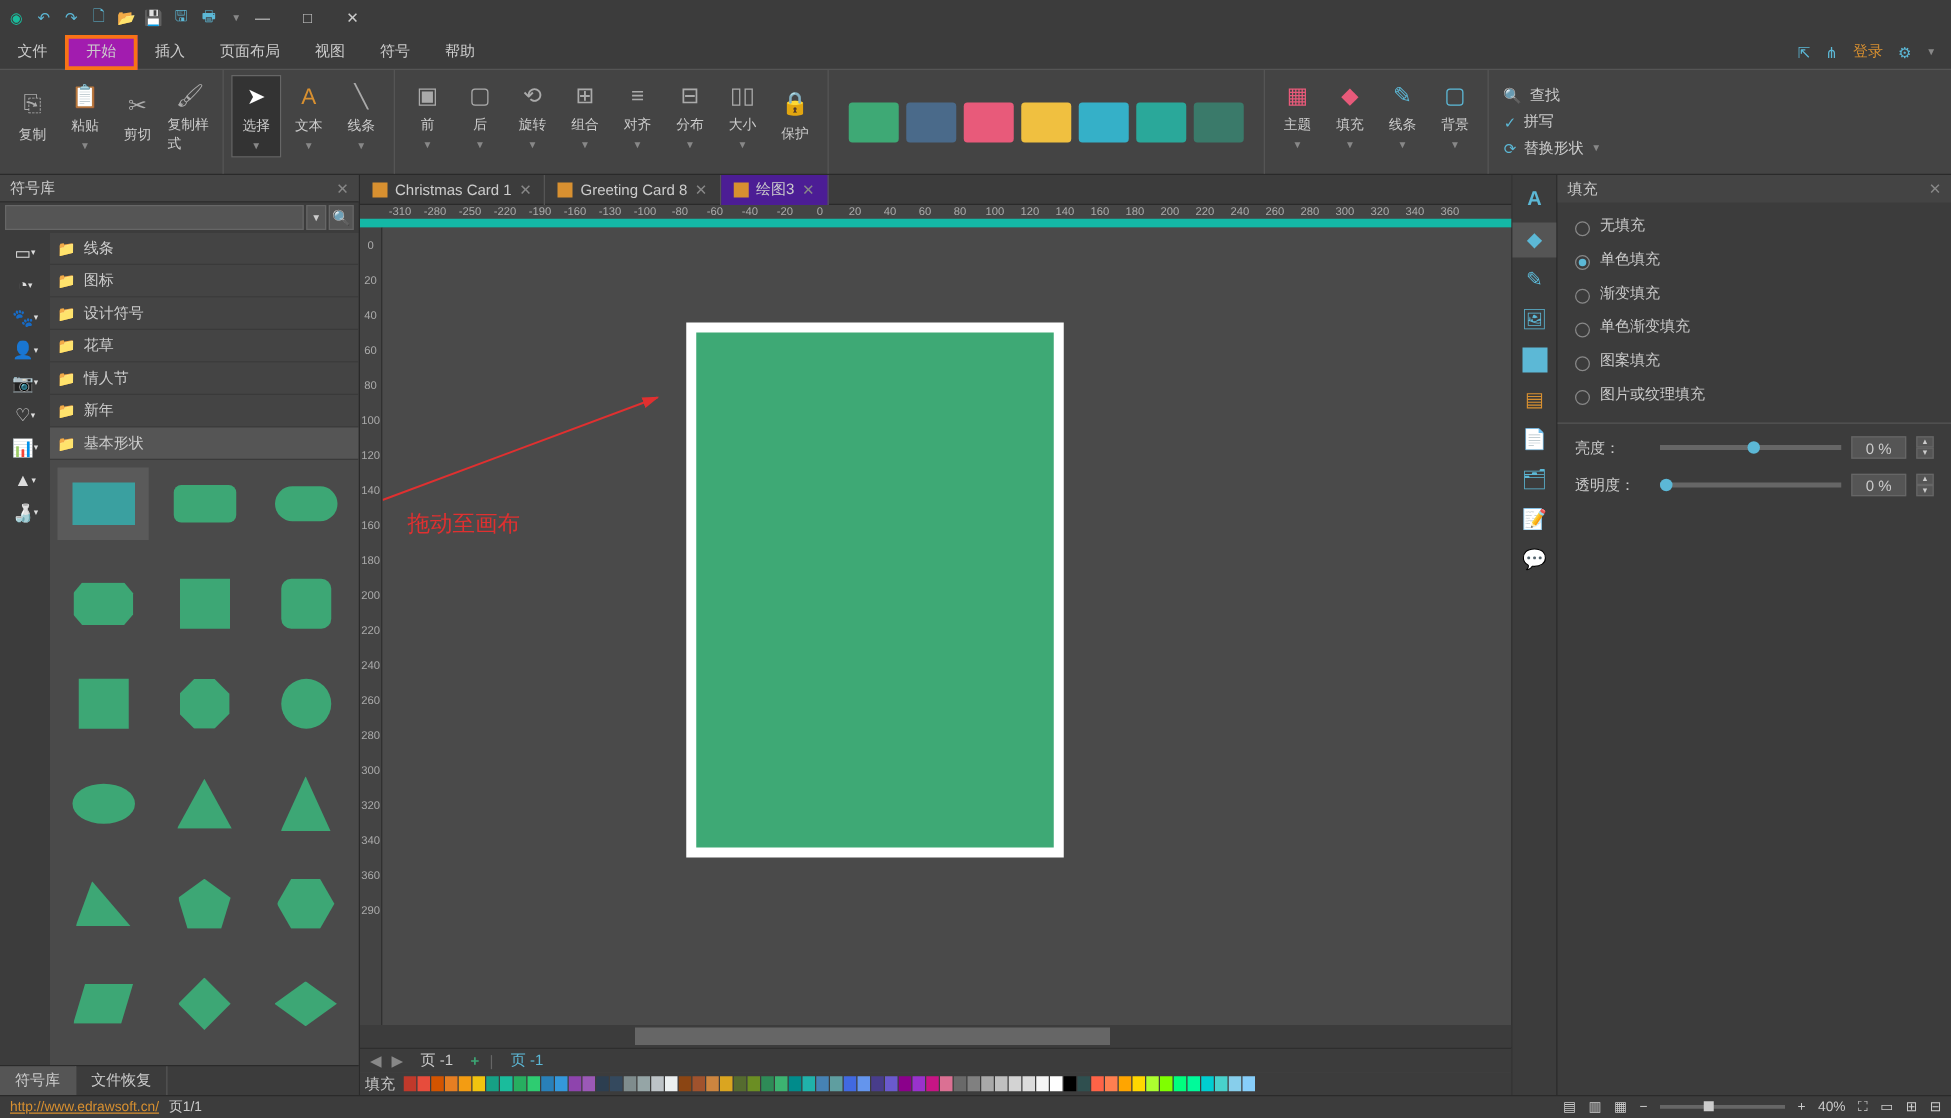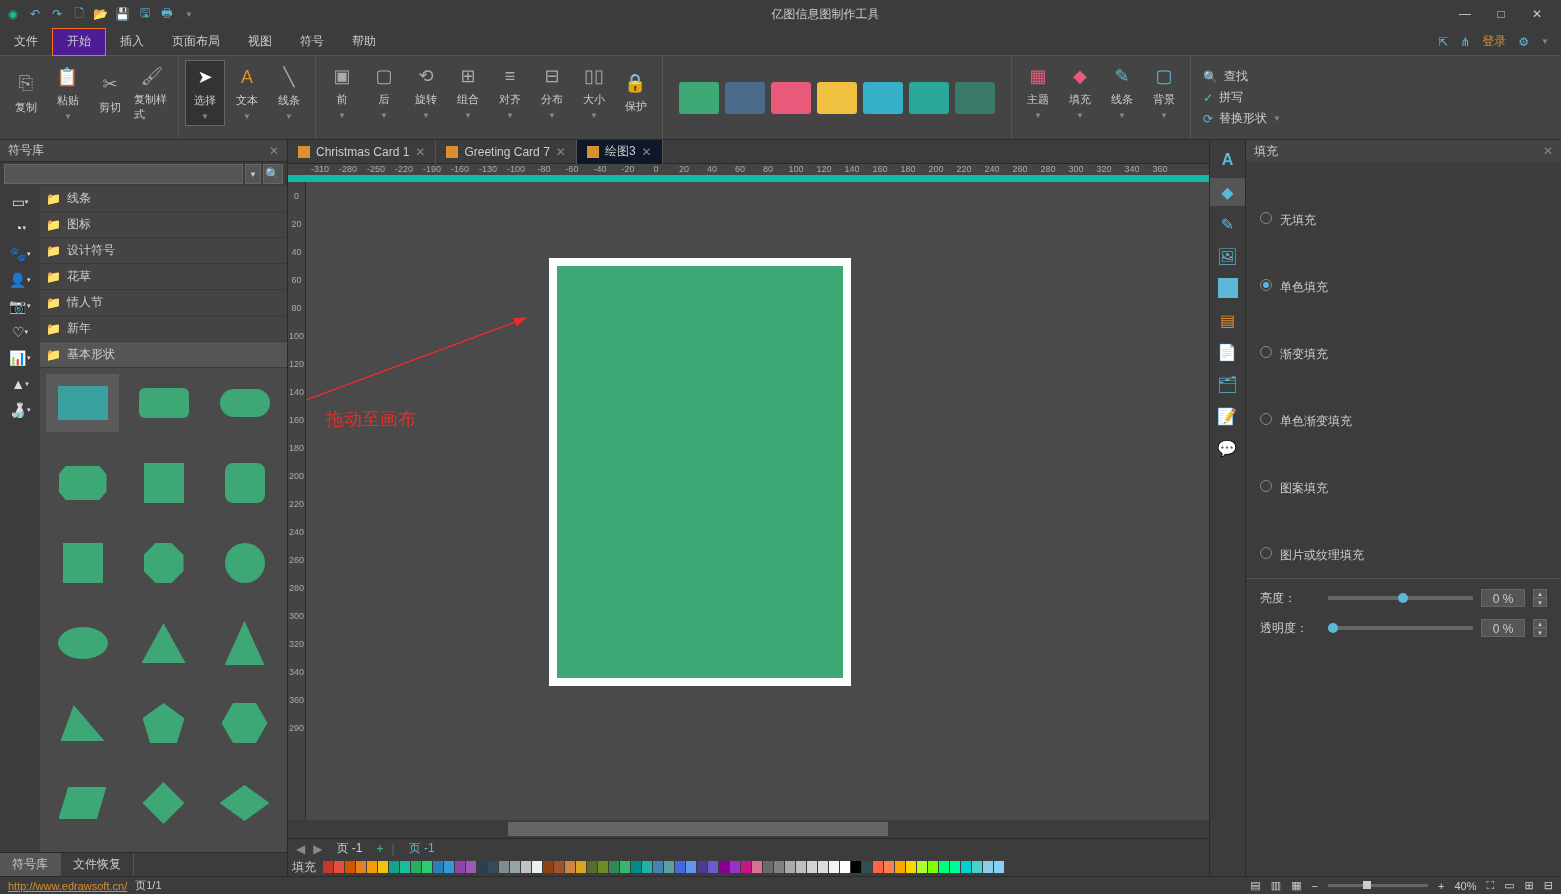--- a/index.html
+++ b/index.html
@@ -9,21 +9,21 @@
 .titlebar { height: 28px; background: #3c3c3c; display: flex; align-items: center; padding: 0 4px; }
 .titlebar-left { display: flex; gap: 4px; align-items: center; }
 .titlebar .icon-btn { width: 18px; height: 18px; display: flex; align-items: center; justify-content: center; color: #5cb8d6; cursor: pointer; }
 .titlebar-center { flex: 1; text-align: center; color: #ccc; }
 .window-controls { display: flex; gap: 12px; margin-right: 8px; }
 .window-controls span { width: 24px; text-align: center; cursor: pointer; color: #ccc; }
 
 
 .menubar { height: 28px; background: #3c3c3c; display: flex; align-items: center; border-bottom: 1px solid #555; }
 .menubar .menu-item { padding: 0 14px; height: 28px; display: flex; align-items: center; cursor: pointer; }
-.menubar .menu-item.active { background: #4c1d95; border: 1px solid #f97316; }
+.menubar .menu-item.active { background: #a21caf; border: 3px solid #f97316; }
 .menubar-right { margin-left: auto; display: flex; gap: 12px; padding-right: 12px; align-items: center; }
 .menubar-right .login { color: #d89030; }
 .menubar-right span { cursor: pointer; color: #5cb8d6; }
 
 
 .ribbon { height: 84px; background: #444; display: flex; border-bottom: 1px solid #2a2a2a; }
 .ribbon-group { display: flex; flex-direction: column; align-items: center; padding: 4px 6px; border-right: 1px solid #555; }
 .ribbon-row { display: flex; gap: 2px; }
 .ribbon-big { width: 40px; display: flex; flex-direction: column; align-items: center; justify-content: center; padding: 4px 2px; cursor: pointer; gap: 4px; }
 .ribbon-big.active { background: #333; border: 1px solid #666; }
@@ -59,21 +59,21 @@
 .shape-cell.sel { background: #5a5a5a; }
 .shp { background: #3da775; }
 .left-tabs { height: 24px; background: #3c3c3c; display: flex; border-top: 1px solid #2a2a2a; }
 .left-tabs .tab { padding: 0 12px; display: flex; align-items: center; cursor: pointer; border-right: 1px solid #555; }
 .left-tabs .tab.active { background: #555; }
 
 
 .canvas-area { flex: 1; display: flex; flex-direction: column; background: #444; position: relative; }
 .doc-tabs { height: 24px; background: #3c3c3c; display: flex; align-items: center; border-bottom: 1px solid #2a2a2a; }
 .doc-tab { padding: 0 10px; height: 24px; display: flex; align-items: center; gap: 6px; border-right: 1px solid #555; cursor: pointer; }
-.doc-tab.active { background: #0f172a; }
+.doc-tab.active { background: #4c1d95; }
 .doc-tab .tc { color: #888; cursor: pointer; }
 .doc-tab .doc-icon { width: 12px; height: 12px; background: #d89030; }
 .ruler-h { height: 18px; background: #444; display: flex; font-size: 9px; color: #aaa; overflow: hidden; border-bottom: 7px solid #14b8a6; padding-left: 18px; }
 .ruler-h .tick { width: 28px; text-align: center; flex-shrink: 0; }
 .ruler-v-wrap { display: flex; flex: 1; overflow: hidden; }
 .ruler-v { width: 18px; background: #444; display: flex; flex-direction: column; font-size: 9px; color: #aaa; border-right: 1px solid #2a2a2a; }
 .ruler-v .tick { height: 28px; display: flex; align-items: center; justify-content: center; }
 .canvas { flex: 1; background: #4a4a4a; position: relative; overflow: hidden; }
 .page { position: absolute; left: 243px; top: 76px; width: 302px; height: 428px; background: #fff; padding: 8px; }
 .green-rect { width: 100%; height: 100%; background: #3ea975; }
@@ -92,21 +92,21 @@
 
 
 .right-panel { width: 352px; background: #3c3c3c; display: flex; border-left: 1px solid #2a2a2a; }
 .right-icons { width: 36px; background: #3c3c3c; display: flex; flex-direction: column; gap: 4px; padding: 6px 0; border-right: 1px solid #2a2a2a; }
 .right-icons .ri { height: 28px; display: flex; align-items: center; justify-content: center; cursor: pointer; font-size: 16px; color: #5cb8d6; }
 .right-icons .ri.active { background: #555; }
 .right-body { flex: 1; display: flex; flex-direction: column; }
 .right-header { height: 22px; background: #444; display: flex; align-items: center; padding: 0 8px; }
 .right-header .close { margin-left: auto; color: #888; cursor: pointer; }
 .fill-opts { padding: 10px 14px; display: flex; flex-direction: column; gap: 10px; }
-.radio-row { display: flex; align-items: flex-start; gap: 8px; cursor: pointer; margin-top: 40px; }
+.radio-row { display: flex; align-items: flex-end; gap: 8px; cursor: pointer; }
 .radio { width: 12px; height: 12px; border: 1px solid #888; border-radius: 50%; display: flex; align-items: center; justify-content: center; }
 .radio.on::after { content: ''; width: 6px; height: 6px; background: #5cb8d6; border-radius: 50%; }
 .prop-row { display: flex; align-items: center; gap: 8px; padding: 6px 14px; }
 .prop-row .lbl { width: 60px; }
 .prop-row .color-pick { margin-left: auto; width: 56px; height: 18px; background: #3ea975; border: 1px solid #888; cursor: pointer; }
 .slider-wrap { flex: 1; height: 4px; background: #666; position: relative; }
 .slider-thumb { position: absolute; width: 10px; height: 10px; background: #5cb8d6; border-radius: 50%; top: -3px; }
 .val-box { width: 44px; height: 18px; background: #555; border: 1px solid #666; text-align: center; line-height: 18px; }
 .spin { width: 14px; display: flex; flex-direction: column; }
 .spin span { height: 9px; background: #555; border: 1px solid #666; font-size: 7px; text-align: center; line-height: 7px; cursor: pointer; }
@@ -130,21 +130,20 @@
     <span class="icon-btn" style="color:#1abc9c">◉</span>
     <span class="icon-btn">↶</span>
     <span class="icon-btn">↷</span>
     <span class="icon-btn">🗋</span>
     <span class="icon-btn">📂</span>
     <span class="icon-btn">💾</span>
     <span class="icon-btn">🖫</span>
     <span class="icon-btn">🖶</span>
     <span class="icon-btn" style="font-size:8px;color:#888">▼</span>
   </div>
-  <div class="titlebar-center">亿图信息图制作工具</div>
   <div class="window-controls">
     <span>—</span>
     <span>□</span>
     <span>✕</span>
   </div>
 </div>
 
 <div class="menubar">
   <div class="menu-item">文件</div>
   <div class="menu-item active">开始</div>
@@ -417,21 +416,21 @@
 
   <div class="canvas-area">
     <div class="doc-tabs">
       <div class="doc-tab">
           <span class="doc-icon"></span>
           <span>Christmas Card 1</span>
           <span class="tc">✕</span>
         </div>
       <div class="doc-tab">
           <span class="doc-icon"></span>
-          <span>Greeting Card 7</span>
+          <span>Greeting Card 8</span>
           <span class="tc">✕</span>
         </div>
       <div class="doc-tab active">
           <span class="doc-icon"></span>
           <span>绘图3</span>
           <span class="tc">✕</span>
         </div>
     </div>
     <div class="ruler-h" id="ruler-h">
         <div class="tick">-310</div>

